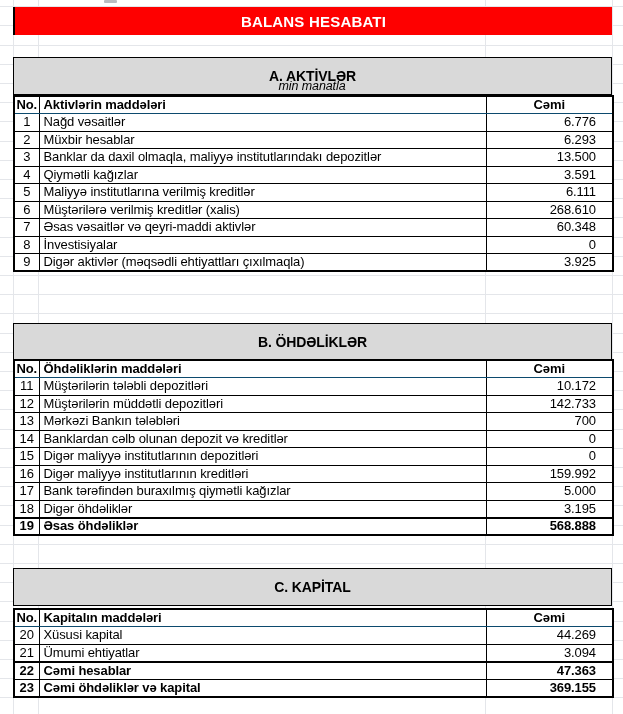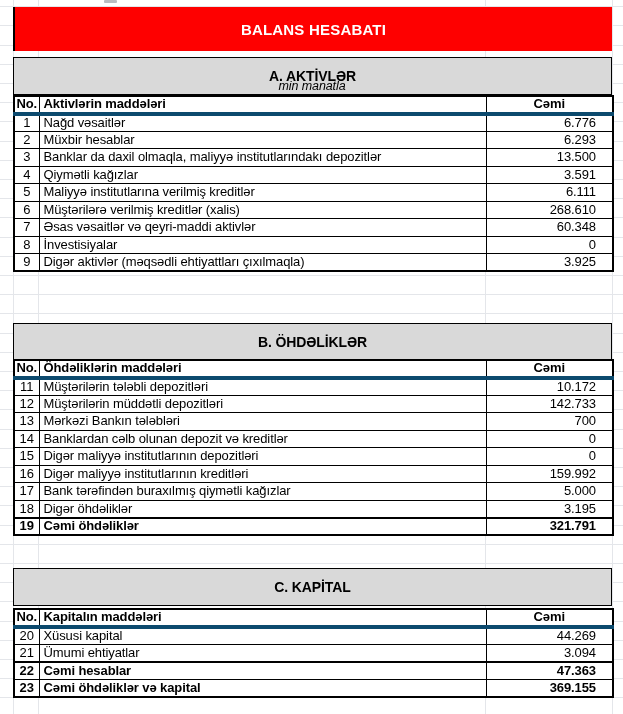--- a/index.html
+++ b/index.html
@@ -39,21 +39,21 @@
     left: 104px; top: 0;
     width: 13px; height: 3px;
     background: #b9bcc2;
     border-radius: 1px;
     z-index: 1;
   }
 
   .banner {
     position: absolute;
     left: 13px; top: 7px;
-    width: 599px; height: 44px;
+    width: 599px; height: 28px;
     background: #fe0000;
     border-left: 2px solid #000;
     display: flex; align-items: center; justify-content: center;
     color: #ffffff;
     font-weight: bold;
     font-size: 15px;
     letter-spacing: 0.2px;
     z-index: 2;
   }
 
@@ -108,21 +108,21 @@
     border: 1px solid #000;
     height: 17.5px;
     line-height: 1.05;
     padding: 0;
     vertical-align: middle;
     white-space: nowrap;
     overflow: hidden;
   }
   .tbl thead th {
     font-weight: bold;
-    border-bottom: 4px solid #0c4a6e;
+    border-bottom: 1px solid #0c4a6e;
   }
   .tbl th.no, .tbl td.no { text-align: center; }
   .tbl th.label, .tbl td.label { text-align: left; padding-left: 4px; }
   .tbl th.val { text-align: center; border-radius: 6px; }
   .tbl td.val { text-align: right; padding-right: 16px; }
 
   .tbl tr.total td { font-weight: bold; border-top: 2px solid #000; }
   .tbl tr.total.flat td { border-top: 1px solid #000; }
 </style>
 </head>
@@ -261,22 +261,22 @@
           <td class="label">Bank tərəfindən buraxılmış qiymətli kağızlar</td>
           <td class="val">5.000</td>
         </tr>
       <tr>
           <td class="no">18</td>
           <td class="label">Digər öhdəliklər</td>
           <td class="val">3.195</td>
         </tr>
       <tr class="total">
           <td class="no">19</td>
-          <td class="label">Cəmi öhdəliklər</td>
-          <td class="val">321.791</td>
+          <td class="label">Əsas öhdəliklər</td>
+          <td class="val">568.888</td>
         </tr>
     </tbody>
   </table>
 
   <div class="band band-c">
     <span>C. KAPİTAL</span>
   </div>
 
   <table class="tbl tbl-c">
     <colgroup>

